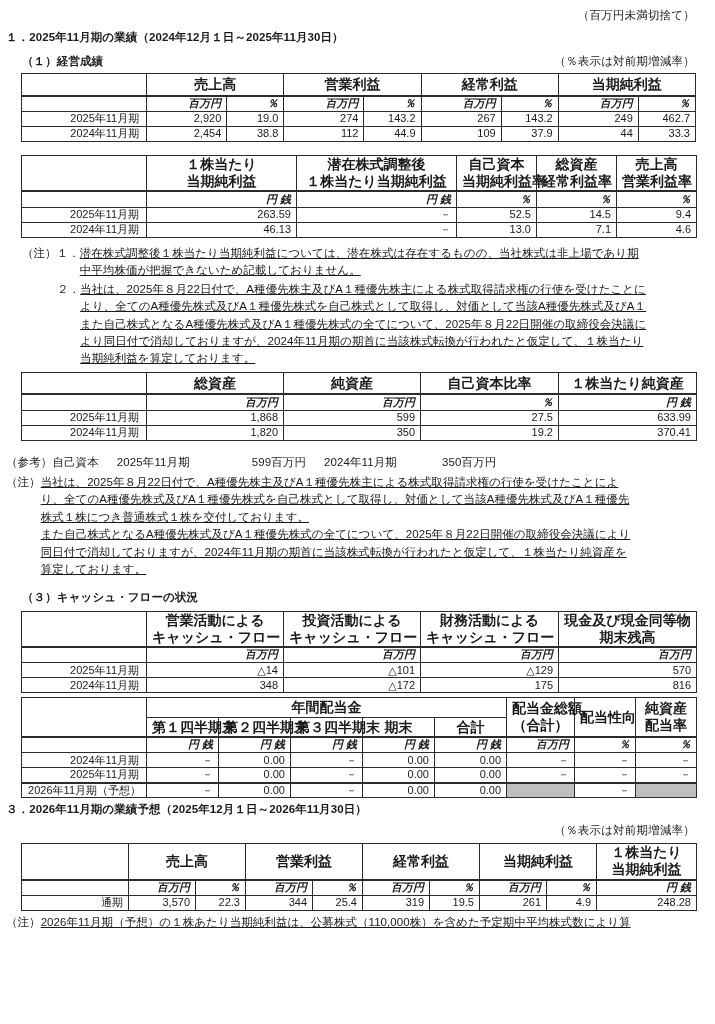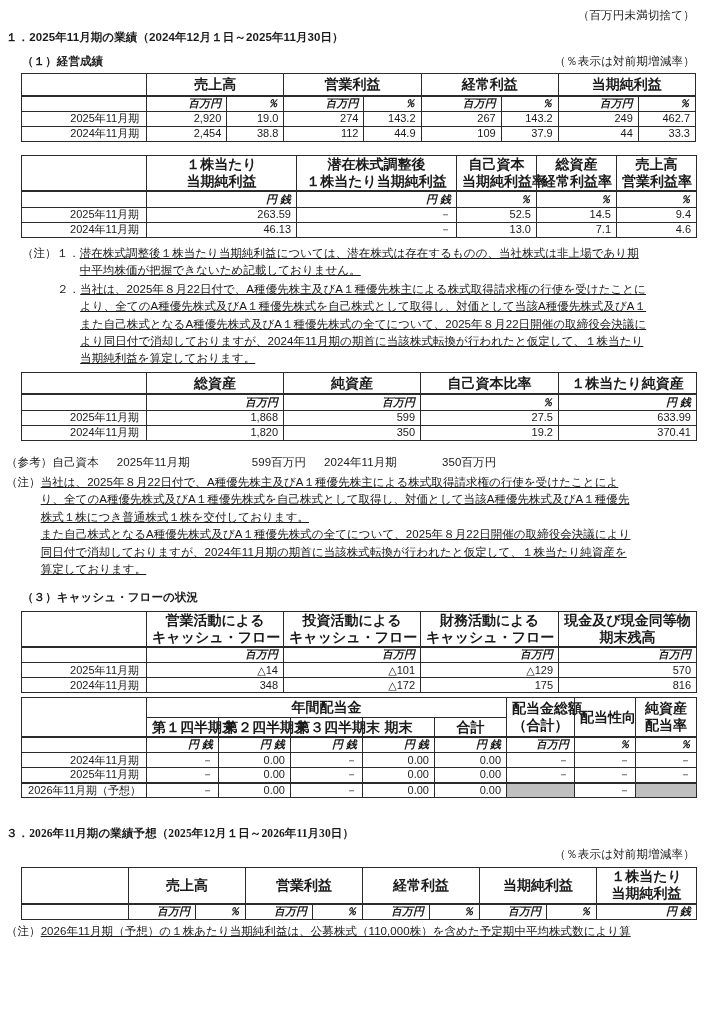--- a/index.html
+++ b/index.html
@@ -463,21 +463,21 @@
       <td class="num" style="border-top:2px solid #2b2b2b">－</td>
       <td class="num" style="border-top:2px solid #2b2b2b">0.00</td>
       <td class="num" style="border-top:2px solid #2b2b2b">0.00</td>
       <td class="num shaded" style="border-top:2px solid #2b2b2b"></td>
       <td class="num" style="border-top:2px solid #2b2b2b">－</td>
       <td class="num shaded" style="border-top:2px solid #2b2b2b"></td>
     </tr>
   </tbody>
     </table>
 
-  <div class="sec-head" style="margin-top:28px;font-family:Liberation Serif, serif;">３．2026年11月期の業績予想（2025年12月１日～2026年11月30日）</div>
+  <div class="sec-head" style="margin-top:4px;">３．2026年11月期の業績予想（2025年12月１日～2026年11月30日）</div>
   <div class="right-note" style="margin-top:6px;">（％表示は対前期増減率）</div>
 
   <table class="fin" style="margin-top:5px;">
     <colgroup>
       <col style="width:107px">
         <col style="width:67px">
         <col style="width:50px">
       <col style="width:67px">
         <col style="width:50px">
       <col style="width:67px">
@@ -503,20 +503,32 @@
       <td class="unit">百万円</td>
       <td class="unit">％</td>
       <td class="unit">百万円</td>
       <td class="unit">％</td>
       <td class="unit">百万円</td>
       <td class="unit">％</td>
       <td class="unit">百万円</td>
       <td class="unit">％</td>
       <td class="unit">円 銭</td>
     </tr>
+    <tr class="datarow">
+      <td class="lbl-c" style="border-top:0">通期</td>
+      <td class="num" style="border-top:0">3,570</td>
+      <td class="num" style="border-top:0">22.3</td>
+      <td class="num" style="border-top:0">344</td>
+      <td class="num" style="border-top:0">25.4</td>
+      <td class="num" style="border-top:0">319</td>
+      <td class="num" style="border-top:0">19.5</td>
+      <td class="num" style="border-top:0">261</td>
+      <td class="num" style="border-top:0">4.9</td>
+      <td class="num" style="border-top:0">248.28</td>
+    </tr>
   </tbody>
     </table>
 
   <div class="note" style="margin-top:3px; padding-left:6px;">
     <div class="note-wrap">
       <div class="note-marker">（注）</div>
       <div class="note-body">
         <p>2026年11月期（予想）の１株あたり当期純利益は、公募株式（110,000株）を含めた予定期中平均株式数により算</p>
       </div>
     </div>

